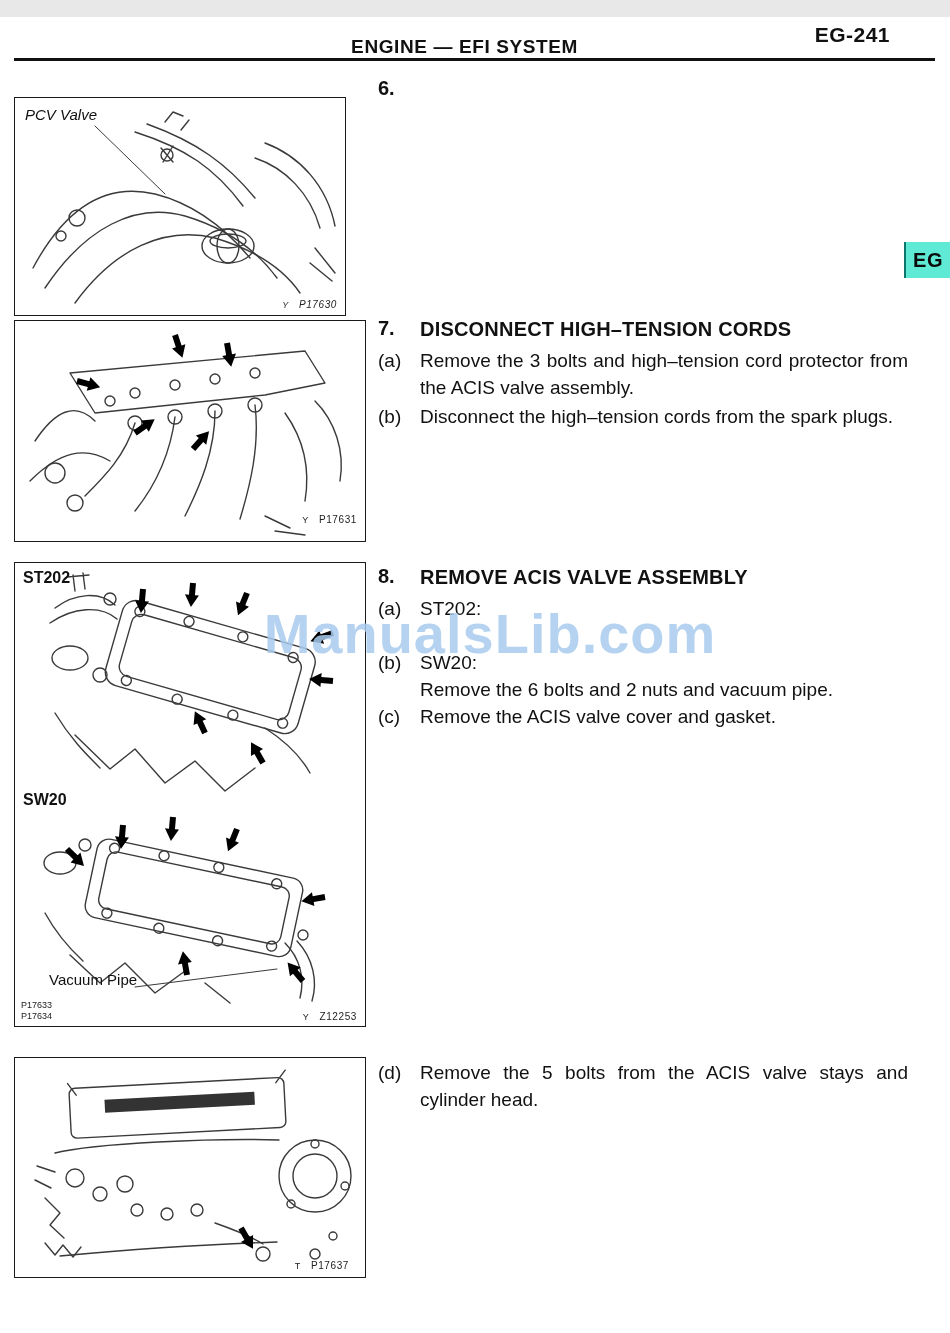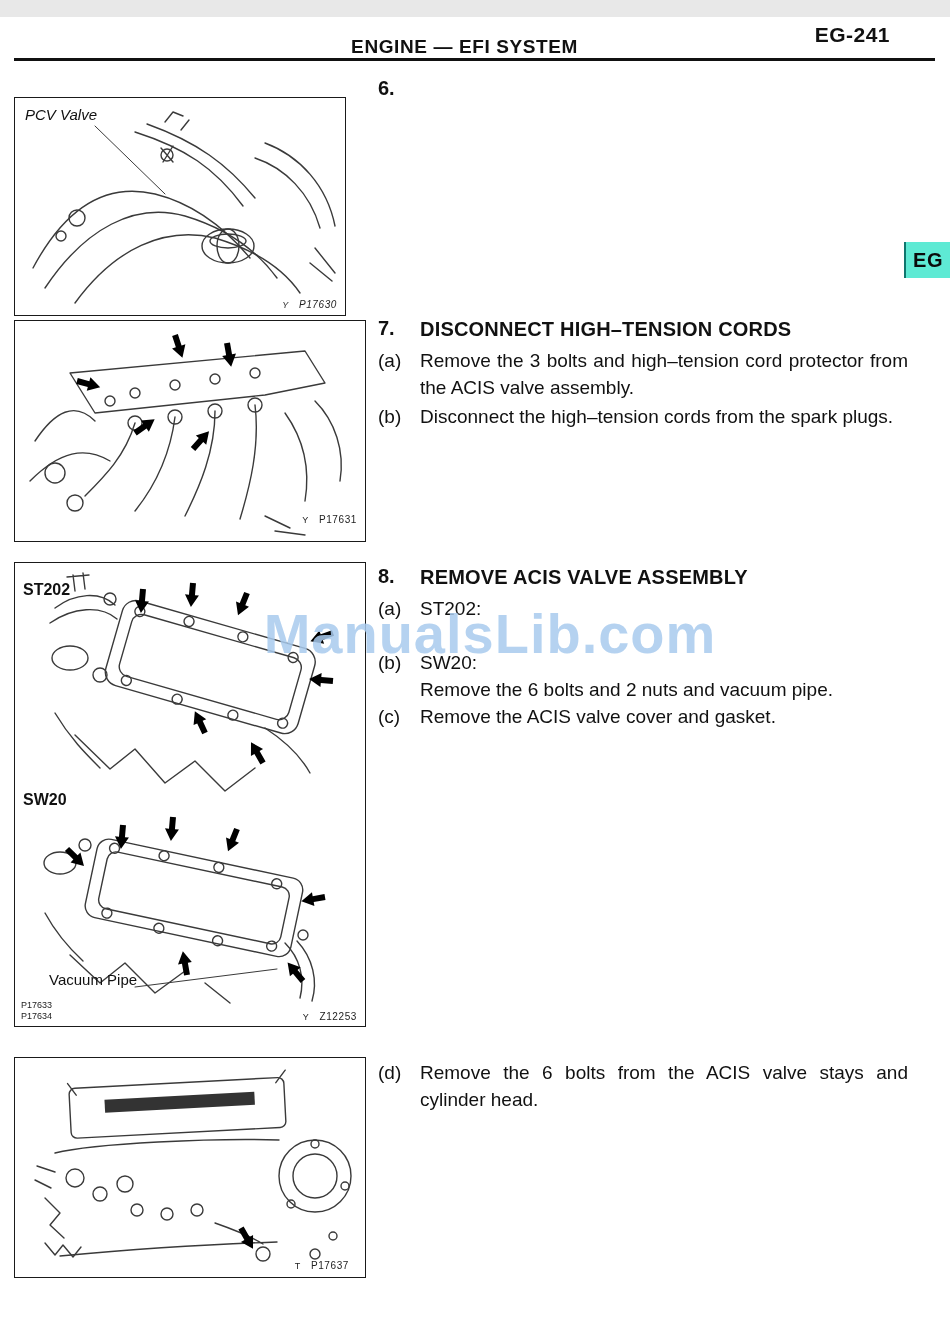--- a/index.html
+++ b/index.html
@@ -169,21 +169,21 @@
       <polygon class="arr" points="0,-3 12,-3 12,-7 24,0 12,7 12,3 0,3" transform="translate(248,200) rotate(-120)"></polygon>
 
       <polygon class="arr" points="0,-3 12,-3 12,-7 24,0 12,7 12,3 0,3" transform="translate(108,262) rotate(95)"></polygon>
       <polygon class="arr" points="0,-3 12,-3 12,-7 24,0 12,7 12,3 0,3" transform="translate(158,254) rotate(95)"></polygon>
       <polygon class="arr" points="0,-3 12,-3 12,-7 24,0 12,7 12,3 0,3" transform="translate(222,266) rotate(112)"></polygon>
       <polygon class="arr" points="0,-3 12,-3 12,-7 24,0 12,7 12,3 0,3" transform="translate(52,286) rotate(45)"></polygon>
       <polygon class="arr" points="0,-3 12,-3 12,-7 24,0 12,7 12,3 0,3" transform="translate(310,334) rotate(170)"></polygon>
       <polygon class="arr" points="0,-3 12,-3 12,-7 24,0 12,7 12,3 0,3" transform="translate(172,412) rotate(-100)"></polygon>
       <polygon class="arr" points="0,-3 12,-3 12,-7 24,0 12,7 12,3 0,3" transform="translate(288,418) rotate(-130)"></polygon>
     </svg>
-    <span class="fig-label bold" style="top:18px; left:8px;text-align:center;">ST202</span>
+    <span class="fig-label bold" style="top:6px; left:8px;text-align:center;">ST202</span>
     <span class="fig-label bold" style="top:228px; left:8px;">SW20</span>
     <span class="fig-label" style="top:408px; left:34px;">Vacuum Pipe</span>
     <span class="codes-left"><span>P17633</span><br><span>P17634</span></span>
     <span class="fig-code" style="right:8px; bottom:4px;"><span class="pfx">Y</span><span>Z12253</span></span>
   </div>
 
   <div class="fig" style="top:1040px; width:352px; height:221px;">
     <svg width="352" height="221" viewBox="0 0 352 221">
       <g class="lineart">
         <g transform="rotate(-3 160 50)">
@@ -250,20 +250,20 @@
         <span class="line">SW20:</span>
         <span class="line">Remove the 6 bolts and 2 nuts and vacuum pipe.</span>
       </span>
   </div>
   <div class="item" style="top:686px;">
     <span class="item-label">(c)</span>
     <span class="item-text">Remove the ACIS valve cover and gasket.</span>
   </div>
   <div class="item" style="top:1042px;">
     <span class="item-label">(d)</span>
-    <span class="item-text">Remove the 6 bolts from the ACIS valve stays and cylinder head.</span>
+    <span class="item-text">Remove the 5 bolts from the ACIS valve stays and cylinder head.</span>
   </div>
 
   <div class="watermark">ManualsLib.com</div>
 
   <div class="bottom-bar"></div>
 
 </div>
 
 </body></html>

